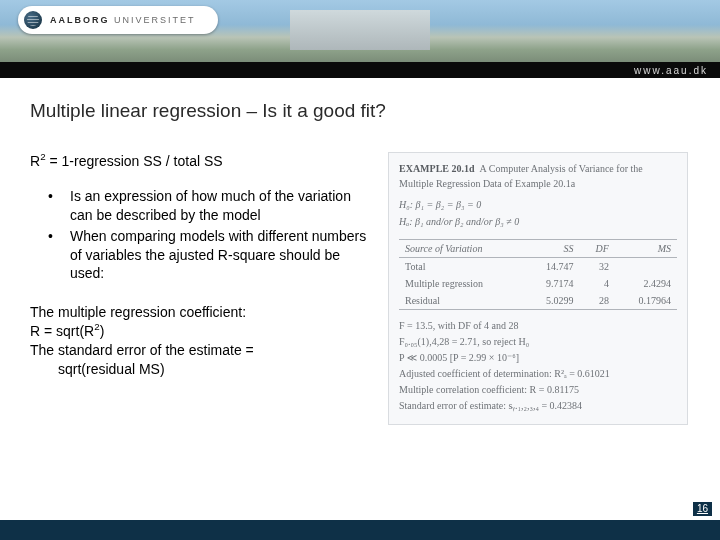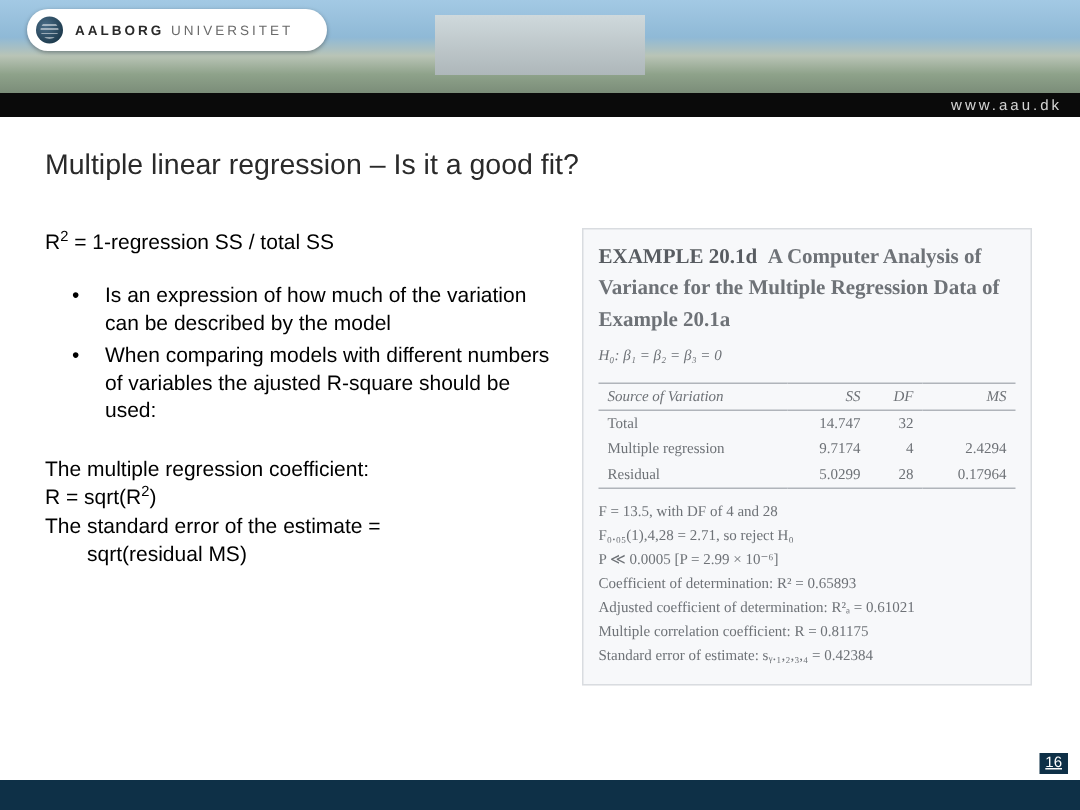--- a/index.html
+++ b/index.html
@@ -23,21 +23,21 @@
   .right { flex: 1 1 auto; }
   .formula { margin-bottom: 2px; }
   sup { font-size: .7em; vertical-align: super; line-height: 0; }
   sub { font-size: .7em; vertical-align: sub; line-height: 0; }
   ul.bullets { list-style: none; padding-left: 18px; margin: 16px 0 2px 0; }
   ul.bullets li { position: relative; padding-left: 22px; margin: 0 0 2px 0; }
   ul.bullets li::before { content: "•"; position: absolute; left: 0; top: 0; }
   .sec2 { margin-top: 20px; }
   .indent { padding-left: 28px; }
   .example { border: 1px solid #d9dce0; background: #f7f8fa; padding: 8px 10px 10px 10px; font-family: Georgia, "Times New Roman", serif; color: #6e7277; font-size: 10px; line-height: 1.5; width: 300px; filter: blur(.2px); }
-  .ex-head { font-size: 14px; margin-bottom: 6px; font-weight: bold; }
+  .ex-head { font-size: 10px; margin-bottom: 6px; }
   .ex-head b { color: #585c61; }
   .hyp { font-style: italic; margin: 2px 0 0 0; }
   .tbl { margin-top: 10px; width: 100%; border-collapse: collapse; font-size: 10px; color: #6e7277; }
   .tbl th, .tbl td { padding: 1px 6px; text-align: right; }
   .tbl th { border-bottom: 1px solid #b0b4ba; border-top: 1px solid #b0b4ba; font-weight: 400; font-style: italic; }
   .tbl th:first-child, .tbl td:first-child { text-align: left; }
   .tbl tbody tr:last-child td { border-bottom: 1px solid #b0b4ba; }
   .ex-lines { margin-top: 8px; }
   .ex-lines div { margin: 1px 0; }
   .footer { position: absolute; bottom: 0; left: 0; width: 100%; height: 20px; background: #0e3047; }
@@ -74,20 +74,21 @@
           <div><span>R = sqrt(R</span><sup>2</sup><span>)</span></div>
           <div>The standard error of the estimate =</div>
           <div class="indent">sqrt(residual MS)</div>
         </div>
       </div>
 
       <div class="right">
         <div class="example">
           <div class="ex-head"><b>EXAMPLE 20.1d</b>&nbsp;&nbsp;<span>A Computer Analysis of Variance for the Multiple Regression Data of Example 20.1a</span></div>
           <div class="hyp">H₀: β₁ = β₂ = β₃ = 0</div>
+          <div class="hyp">Hₐ: β₁ and/or β₂ and/or β₃ ≠ 0</div>
           <table class="tbl">
             <thead>
                 <tr>
               <th>Source of Variation</th>
               <th>SS</th>
               <th>DF</th>
               <th>MS</th>
             </tr>
               </thead>
             <tbody>
@@ -108,21 +109,20 @@
                 <td>5.0299</td>
                 <td>28</td>
                 <td>0.17964</td>
               </tr>
             </tbody>
           </table>
           <div class="ex-lines">
             <div>F = 13.5, with DF of 4 and 28</div>
             <div>F₀.₀₅(1),4,28 = 2.71, so reject H₀</div>
             <div>P ≪ 0.0005   [P = 2.99 × 10⁻⁶]</div>
-            <div>Coefficient of determination: R² = 0.65893</div>
             <div>Adjusted coefficient of determination: R²ₐ = 0.61021</div>
             <div>Multiple correlation coefficient: R = 0.81175</div>
             <div>Standard error of estimate: sᵧ.₁,₂,₃,₄ = 0.42384</div>
           </div>
         </div>
       </div>
     </div>
   </div>
 
   <div class="pagenum">16</div>

